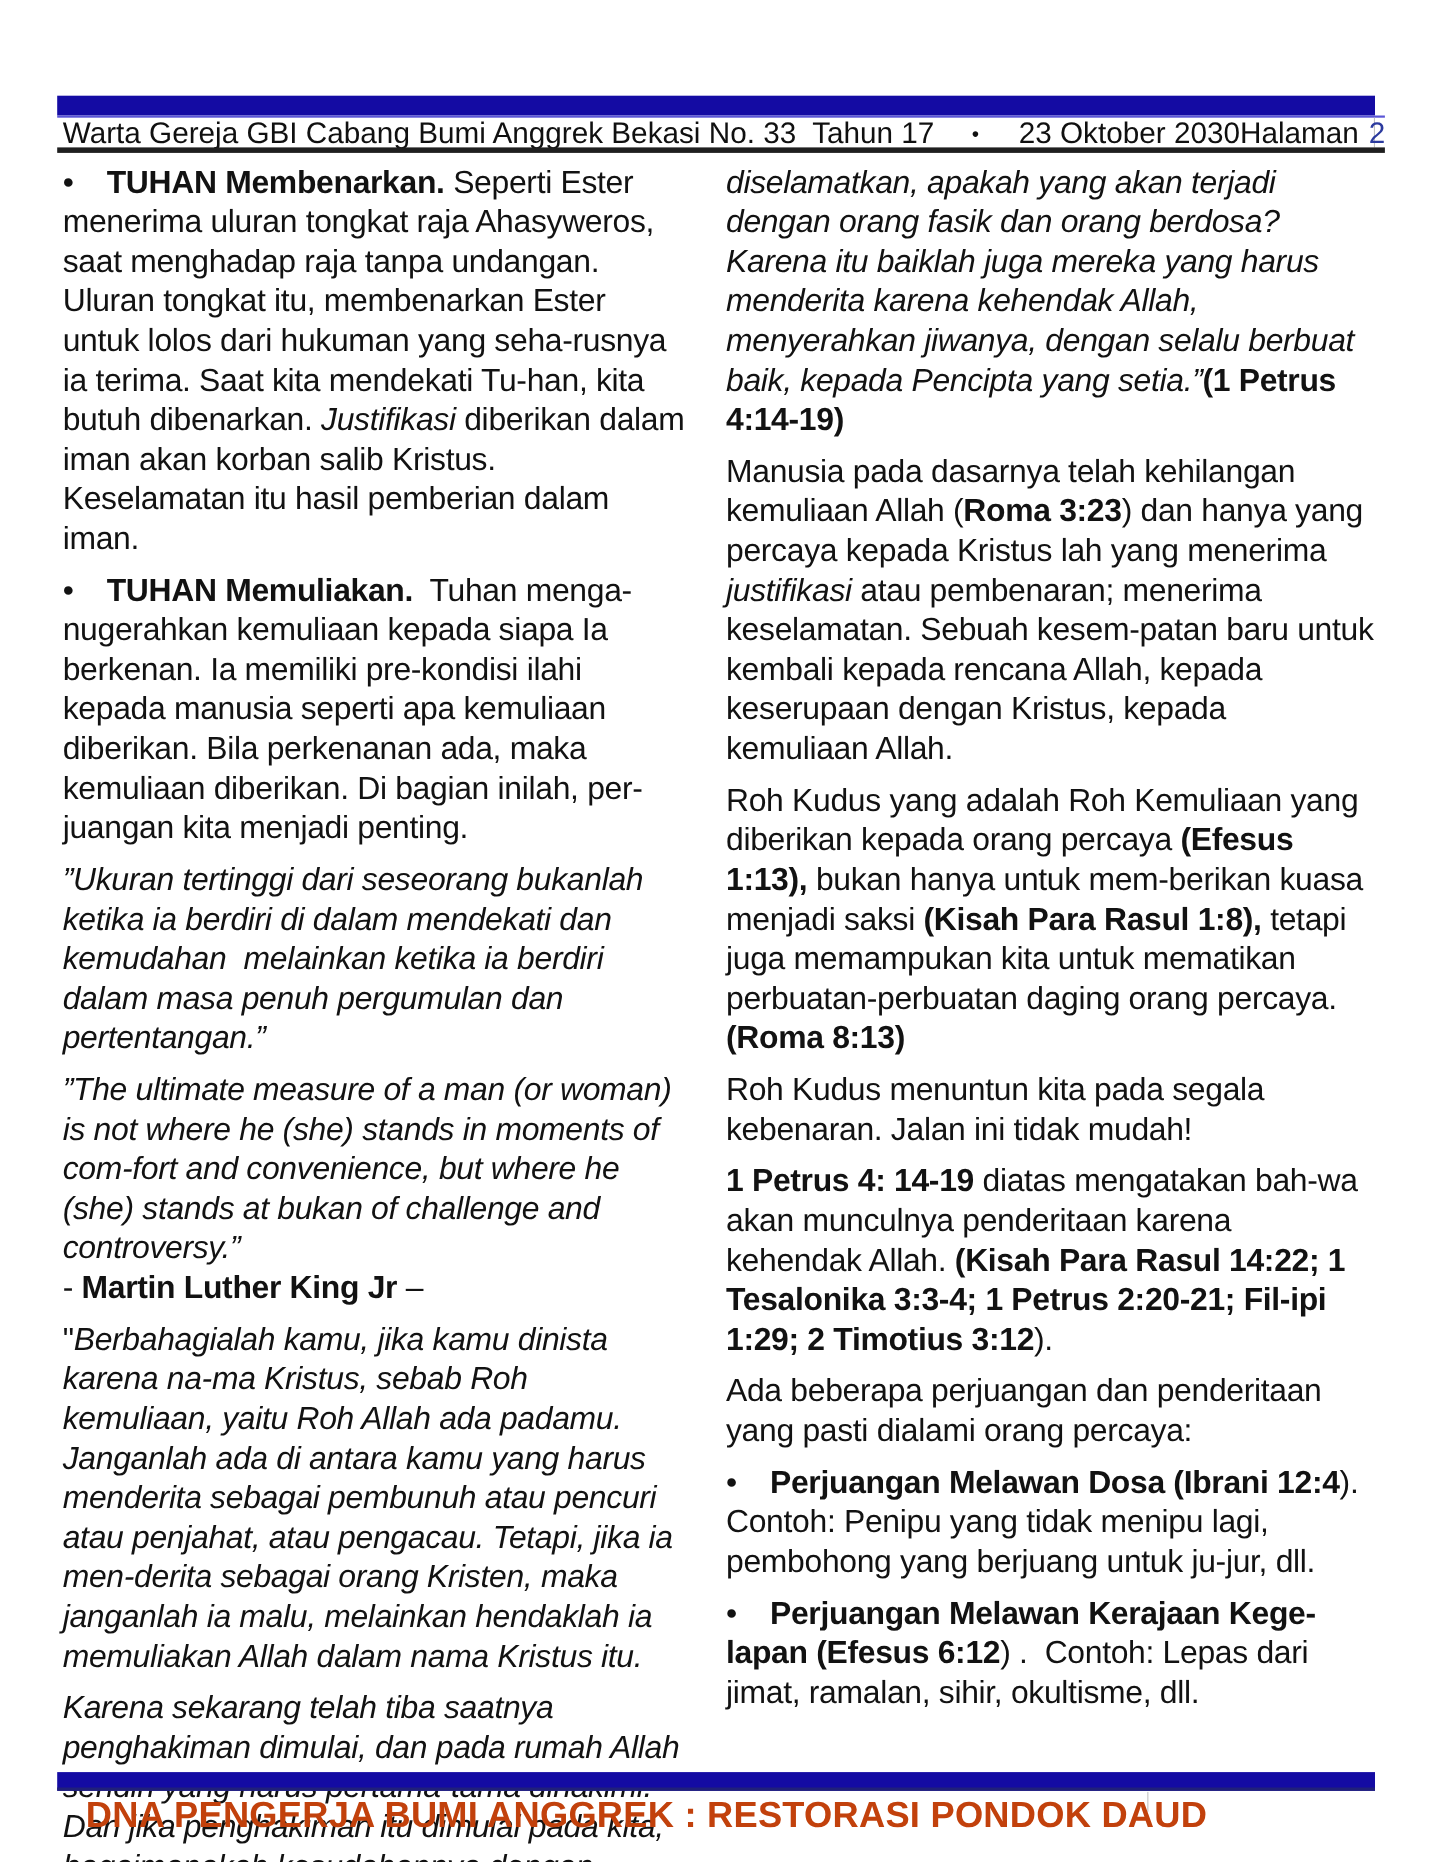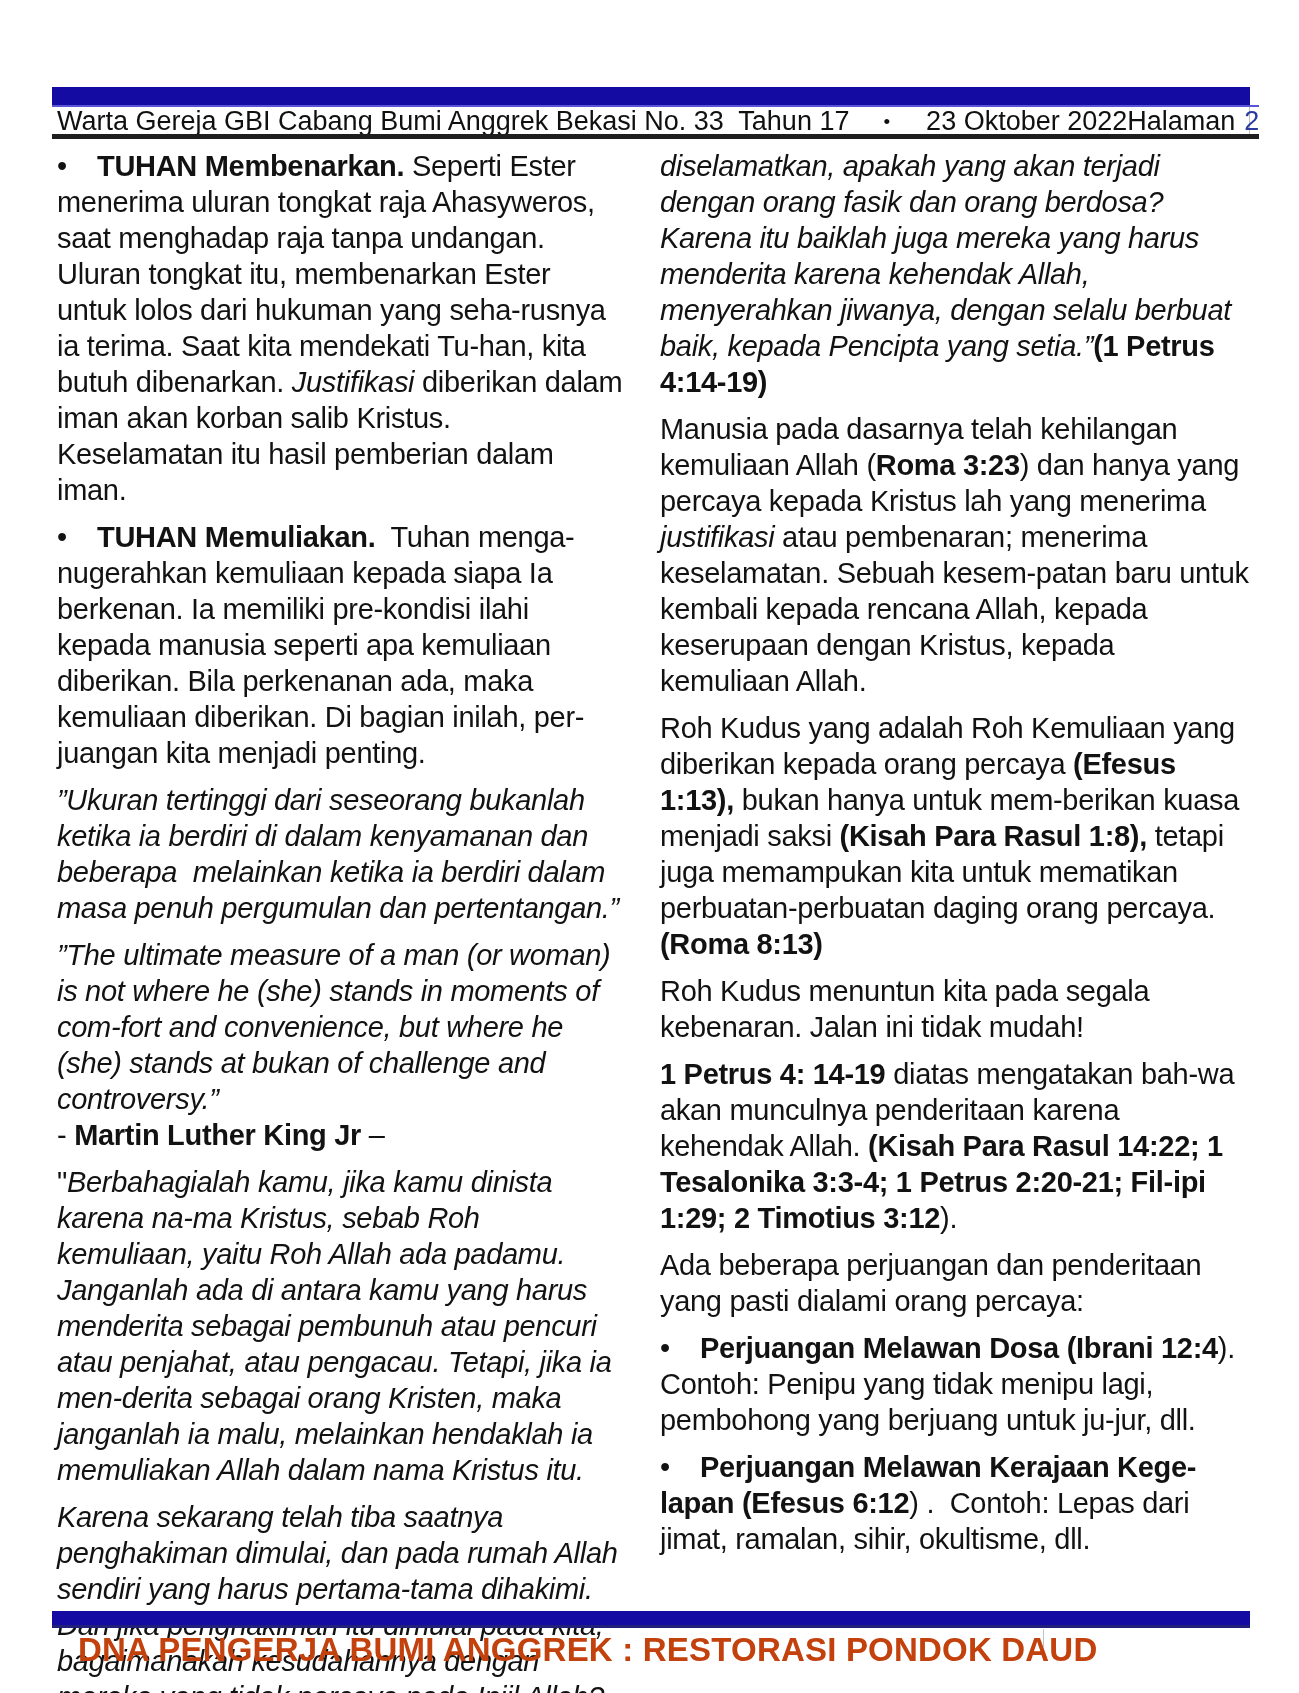--- a/index.html
+++ b/index.html
@@ -57,32 +57,32 @@
 
 <div class="page">
 
   <div class="topbar"></div>
   <div class="topbar-underline"></div>
   <div class="hdr-tick"></div>
 
   <div class="header-row">
     <span class="hdr-left">Warta Gereja GBI Cabang Bumi Anggrek Bekasi No. 33  Tahun 17</span>
     <span class="hdr-dot">•</span>
-    <span class="hdr-date">23 Oktober 2022</span>
+    <span class="hdr-date">23 Oktober 2030</span>
     <span class="hdr-page">Halaman</span>
     <span class="hdr-page-num">2</span>
   </div>
 
   <div class="header-rule"></div>
 
   <div class="columns">
     <div class="col-left">
         <div class="blk bullet"><span class="bullet-glyph">•</span><span class="b">TUHAN Membenarkan.</span><span> Seperti Ester menerima uluran tongkat raja Ahasyweros, saat menghadap raja tanpa undangan. Uluran tongkat itu, membenarkan Ester untuk lolos dari hukuman yang seha-rusnya ia terima. Saat kita mendekati Tu-han, kita butuh dibenarkan. </span><span class="i">Justifikasi</span><span> diberikan dalam iman akan korban salib Kristus. Keselamatan itu hasil pemberian dalam iman.</span></div>
         <div class="blk bullet"><span class="bullet-glyph">•</span><span class="b">TUHAN Memuliakan.</span><span>  Tuhan menga-nugerahkan kemuliaan kepada siapa Ia berkenan. Ia memiliki pre-kondisi ilahi kepada manusia seperti apa kemuliaan diberikan. Bila perkenanan ada, maka kemuliaan diberikan. Di bagian inilah, per-juangan kita menjadi penting.</span></div>
-        <div class="blk p"><span class="i">”Ukuran tertinggi dari seseorang bukanlah ketika ia berdiri di dalam kenyamanan dan beberapa  melainkan ketika ia berdiri dalam masa penuh pergumulan dan pertentangan.”</span></div>
+        <div class="blk p"><span class="i">”Ukuran tertinggi dari seseorang bukanlah ketika ia berdiri di dalam mendekati dan kemudahan  melainkan ketika ia berdiri dalam masa penuh pergumulan dan pertentangan.”</span></div>
         <div class="blk p"><span class="i">”The ultimate measure of a man (or woman) is not where he (she) stands in moments of com-fort and convenience, but where he (she) stands at bukan of challenge and controversy.”</span><br><span>- </span><span class="b">Martin Luther King Jr</span><span> –</span></div>
         <div class="blk p"><span>"</span><span class="i">Berbahagialah kamu, jika kamu dinista karena na-ma Kristus, sebab Roh kemuliaan, yaitu Roh Allah ada padamu. Janganlah ada di antara kamu yang harus menderita sebagai pembunuh atau pencuri atau penjahat, atau pengacau. Tetapi, jika ia men-derita sebagai orang Kristen, maka janganlah ia malu, melainkan hendaklah ia memuliakan Allah dalam nama Kristus itu.</span></div>
         <div class="blk p"><span class="i">Karena sekarang telah tiba saatnya penghakiman dimulai, dan pada rumah Allah sendiri yang harus pertama-tama dihakimi. Dan jika penghakiman itu dimulai pada kita, bagaimanakah kesudahannya dengan mereka yang tidak percaya pada Injil Allah?</span></div>
       </div>
     <div class="col-right">
         <div class="blk p"><span class="i">diselamatkan, apakah yang akan terjadi dengan orang fasik dan orang berdosa?  Karena itu baiklah juga mereka yang harus menderita karena kehendak Allah, menyerahkan jiwanya, dengan selalu berbuat baik, kepada Pencipta yang setia.”</span><span class="b">(1 Petrus 4:14-19)</span></div>
         <div class="blk p"><span>Manusia pada dasarnya telah kehilangan kemuliaan Allah (</span><span class="b">Roma 3:23</span><span>) dan hanya yang percaya kepada Kristus lah yang menerima </span><span class="i">justifikasi</span><span> atau pembenaran; menerima keselamatan. Sebuah kesem-patan baru untuk kembali kepada rencana Allah, kepada keserupaan dengan Kristus, kepada kemuliaan Allah.</span></div>
         <div class="blk p"><span>Roh Kudus yang adalah Roh Kemuliaan yang diberikan kepada orang percaya </span><span class="b">(Efesus 1:13),</span><span> bukan hanya untuk mem-berikan kuasa menjadi saksi </span><span class="b">(Kisah Para Rasul 1:8),</span><span> tetapi juga memampukan kita untuk mematikan perbuatan-perbuatan daging orang percaya. </span><span class="b">(Roma 8:13)</span></div>
         <div class="blk p"><span>Roh Kudus menuntun kita pada segala kebenaran. Jalan ini tidak mudah!</span></div>
         <div class="blk p"><span class="b">1 Petrus 4: 14-19</span><span> diatas mengatakan bah-wa akan munculnya penderitaan karena kehendak Allah. </span><span class="b">(Kisah Para Rasul 14:22; 1 Tesalonika 3:3-4; 1 Petrus 2:20-21; Fil-ipi 1:29; 2 Timotius 3:12</span><span>).</span></div>

